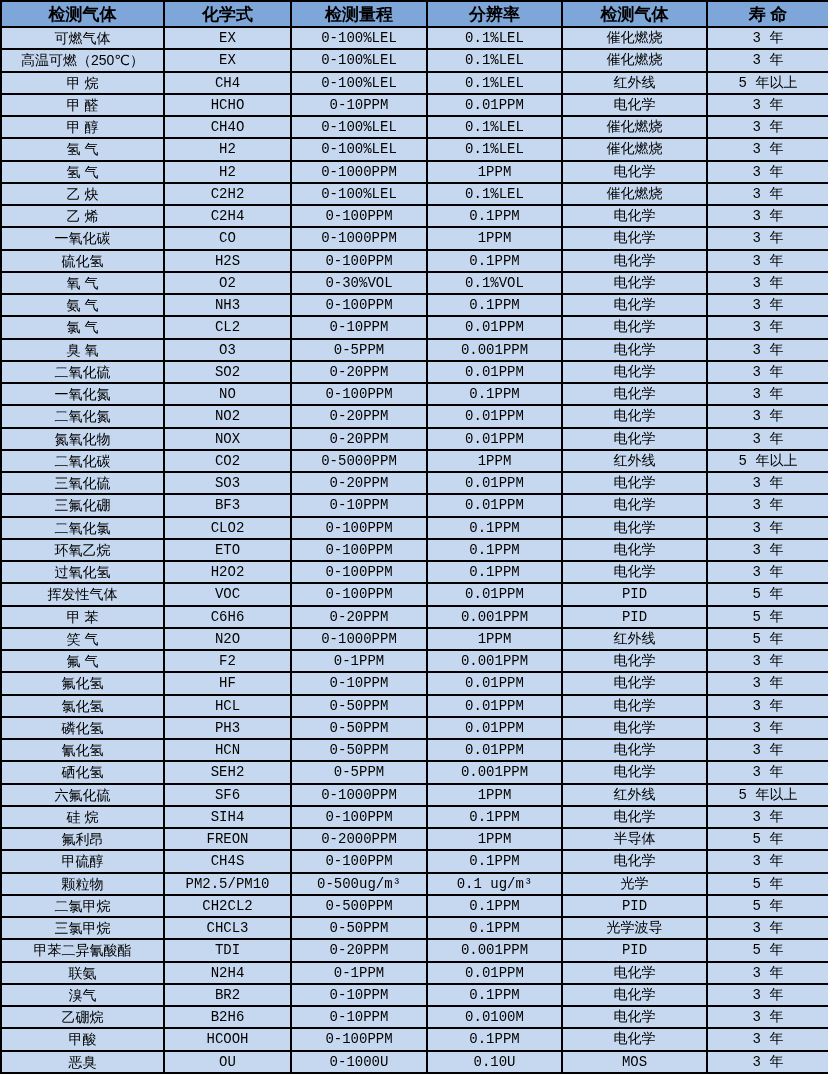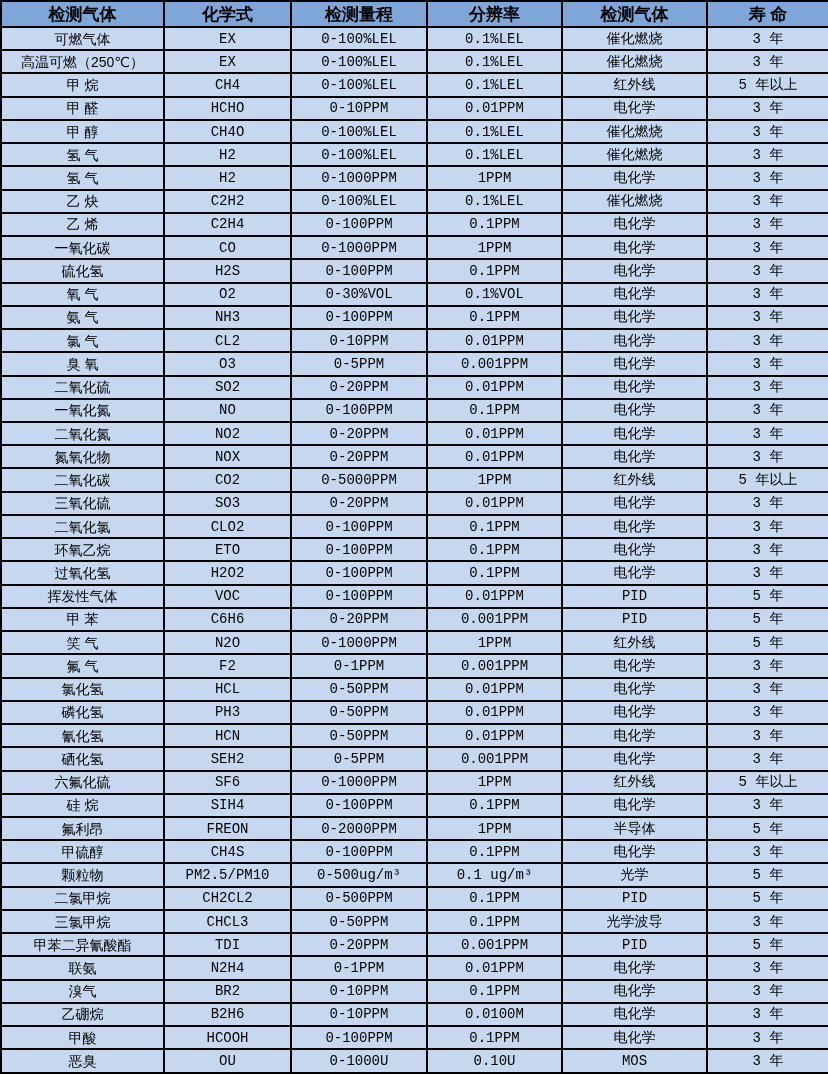--- a/index.html
+++ b/index.html
@@ -238,20 +238,28 @@
       </tr>
       <tr>
         <td class="cell-gas-name">三氧化硫</td>
         <td class="cell-chemical-formula">SO3</td>
         <td class="cell-detection-range">0-20PPM</td>
         <td class="cell-resolution">0.01PPM</td>
         <td class="cell-technology">电化学</td>
         <td class="cell-lifespan">3 年</td>
       </tr>
       <tr>
+        <td class="cell-gas-name">三氟化硼</td>
+        <td class="cell-chemical-formula">BF3</td>
+        <td class="cell-detection-range">0-10PPM</td>
+        <td class="cell-resolution">0.01PPM</td>
+        <td class="cell-technology">电化学</td>
+        <td class="cell-lifespan">3 年</td>
+      </tr>
+      <tr>
         <td class="cell-gas-name">二氧化氯</td>
         <td class="cell-chemical-formula">CLO2</td>
         <td class="cell-detection-range">0-100PPM</td>
         <td class="cell-resolution">0.1PPM</td>
         <td class="cell-technology">电化学</td>
         <td class="cell-lifespan">3 年</td>
       </tr>
       <tr>
         <td class="cell-gas-name">环氧乙烷</td>
         <td class="cell-chemical-formula">ETO</td>
@@ -290,20 +298,28 @@
         <td class="cell-detection-range">0-1000PPM</td>
         <td class="cell-resolution">1PPM</td>
         <td class="cell-technology">红外线</td>
         <td class="cell-lifespan">5 年</td>
       </tr>
       <tr>
         <td class="cell-gas-name">氟 气</td>
         <td class="cell-chemical-formula">F2</td>
         <td class="cell-detection-range">0-1PPM</td>
         <td class="cell-resolution">0.001PPM</td>
+        <td class="cell-technology">电化学</td>
+        <td class="cell-lifespan">3 年</td>
+      </tr>
+      <tr>
+        <td class="cell-gas-name">氟化氢</td>
+        <td class="cell-chemical-formula">HF</td>
+        <td class="cell-detection-range">0-10PPM</td>
+        <td class="cell-resolution">0.01PPM</td>
         <td class="cell-technology">电化学</td>
         <td class="cell-lifespan">3 年</td>
       </tr>
       <tr>
         <td class="cell-gas-name">氯化氢</td>
         <td class="cell-chemical-formula">HCL</td>
         <td class="cell-detection-range">0-50PPM</td>
         <td class="cell-resolution">0.01PPM</td>
         <td class="cell-technology">电化学</td>
         <td class="cell-lifespan">3 年</td>

